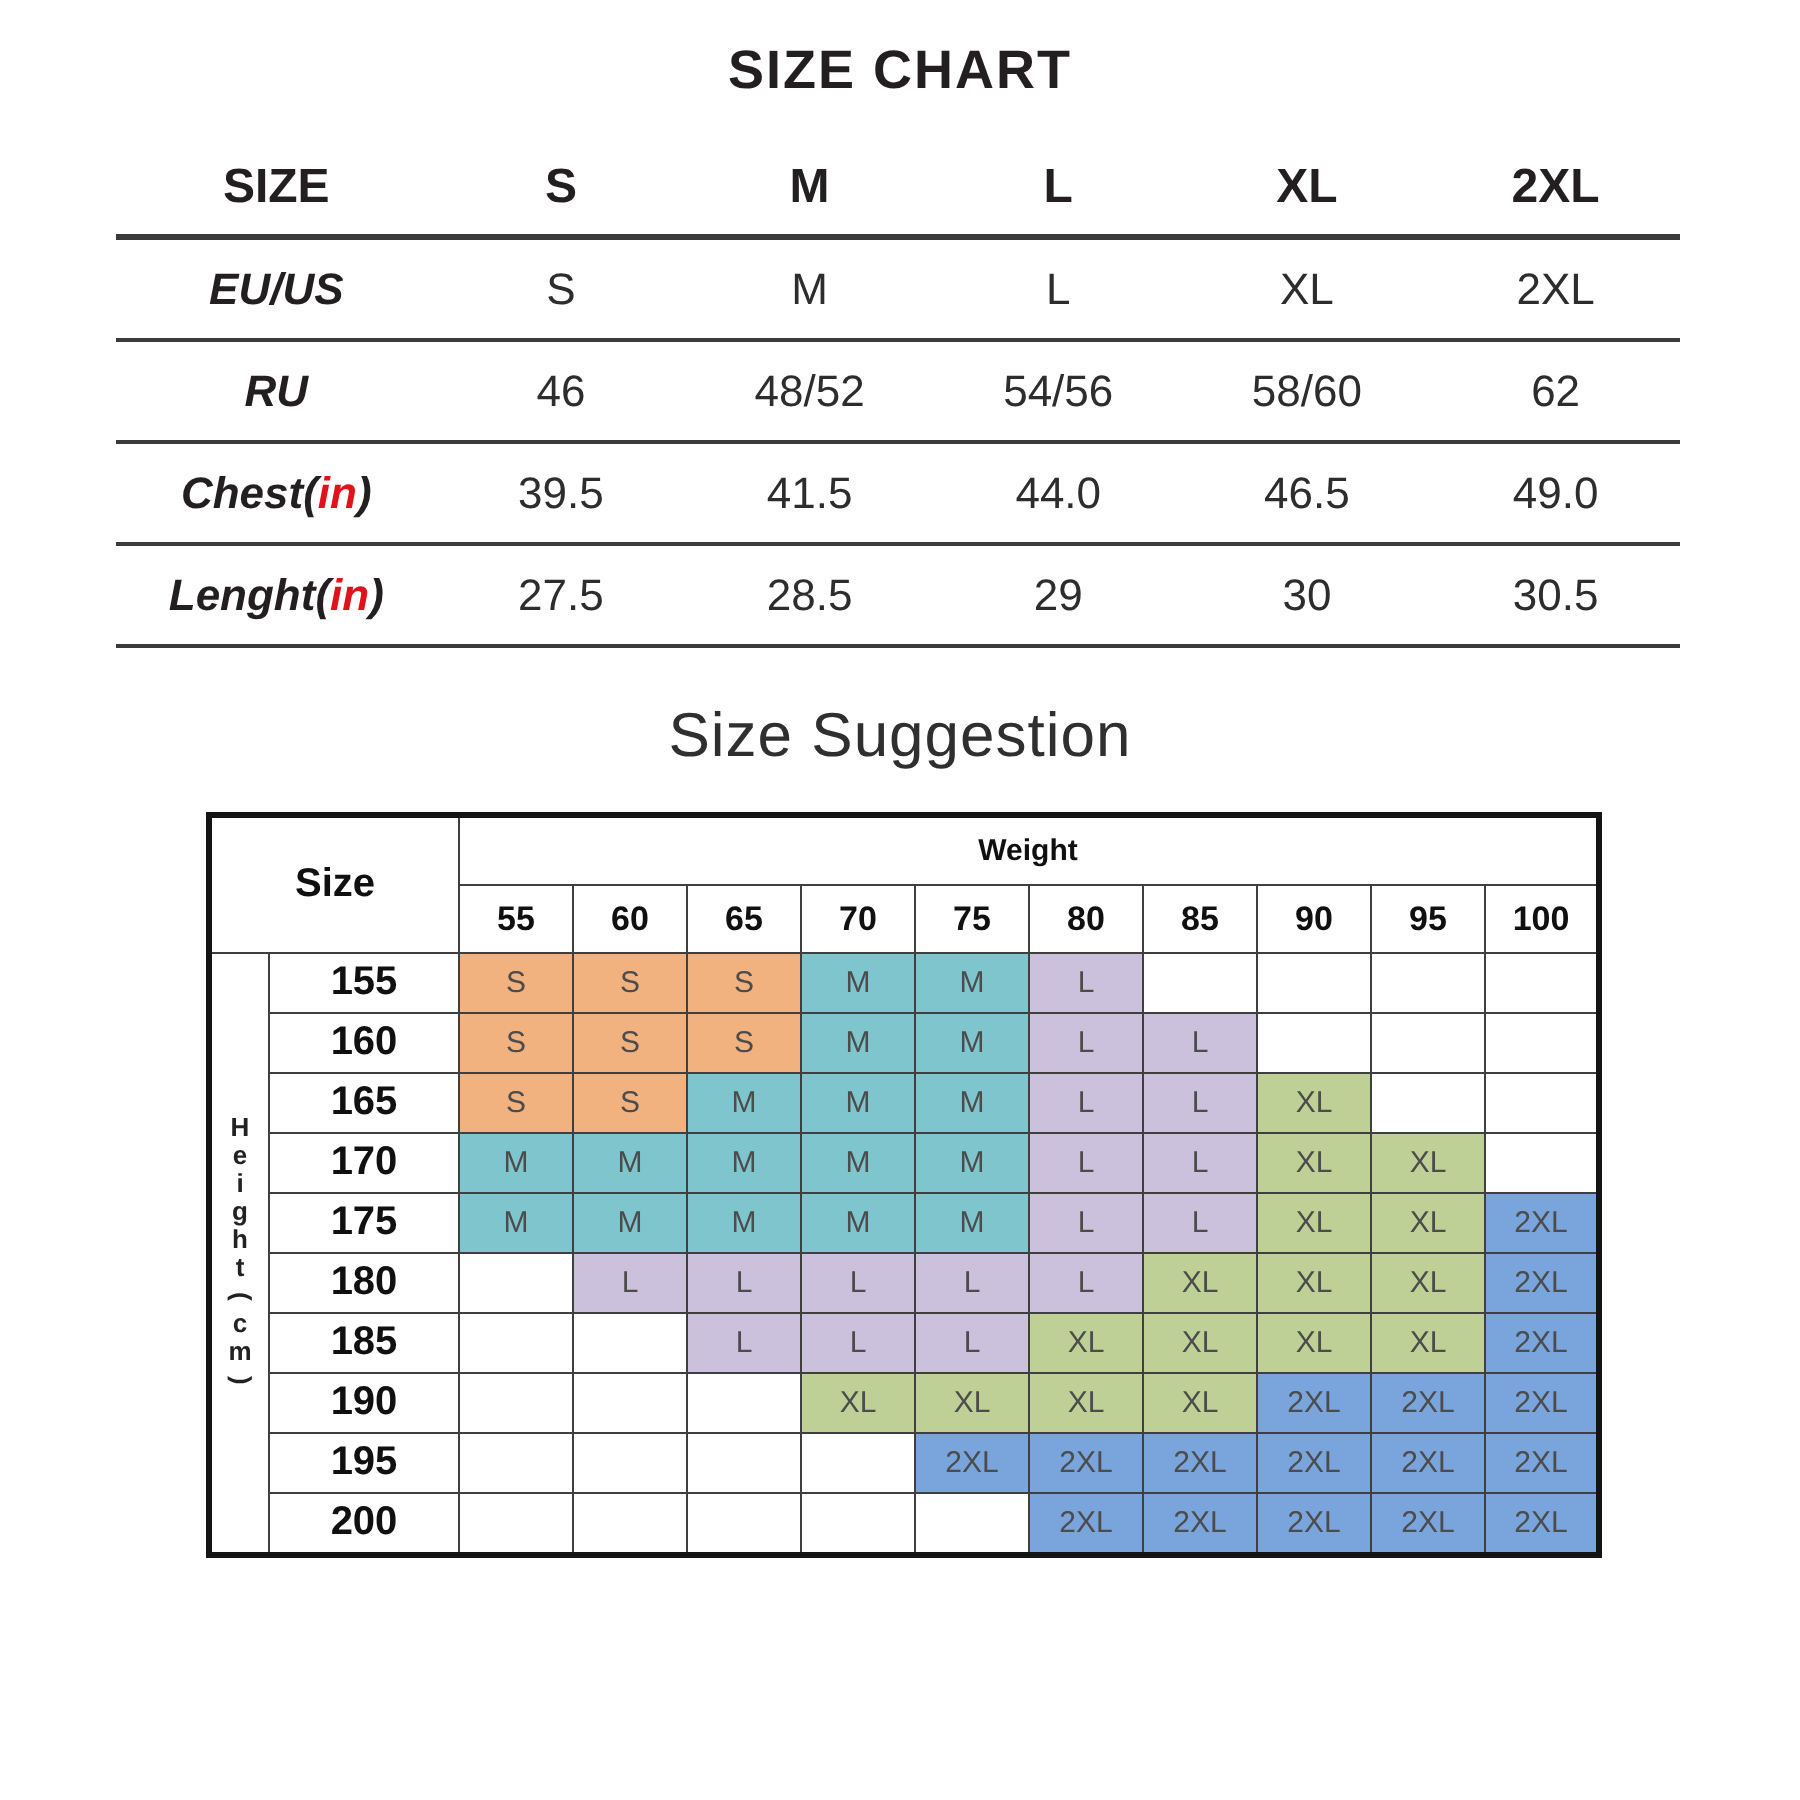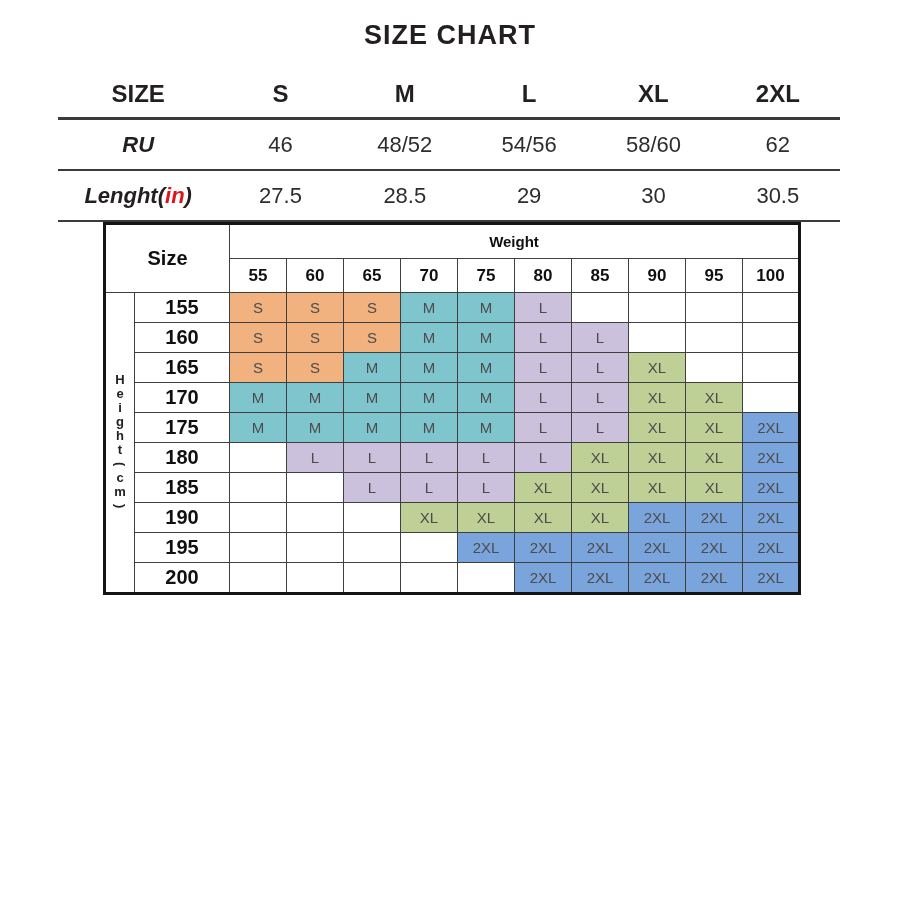--- a/index.html
+++ b/index.html
@@ -72,38 +72,55 @@
           <th class="lbl">SIZE</th>
           <th>S</th>
           <th>M</th>
           <th>L</th>
           <th>XL</th>
           <th>2XL</th>
         </tr>
     </thead>
     <tbody id="spec-body">
         <tr>
+          <td class="lbl red">EU/US</td>
+          <td>S</td>
+          <td>M</td>
+          <td>L</td>
+          <td>XL</td>
+          <td>2XL</td>
+        </tr>
+        <tr>
           <td class="lbl red">RU</td>
           <td>46</td>
           <td>48/52</td>
           <td>54/56</td>
           <td>58/60</td>
           <td>62</td>
         </tr>
         <tr>
+          <td class="lbl">Chest(<span class="red">in</span>)</td>
+          <td>39.5</td>
+          <td>41.5</td>
+          <td>44.0</td>
+          <td>46.5</td>
+          <td>49.0</td>
+        </tr>
+        <tr>
           <td class="lbl">Lenght(<span class="red">in</span>)</td>
           <td>27.5</td>
           <td>28.5</td>
           <td>29</td>
           <td>30</td>
           <td>30.5</td>
         </tr>
       </tbody>
   </table>
 
+  <div class="title2">Size Suggestion</div>
 
   <table class="sugg">
     <colgroup>
       <col class="c-vert">
         <col class="c-hgt">
       <col class="c-w">
         <col class="c-w">
         <col class="c-w">
         <col class="c-w">
         <col class="c-w">

